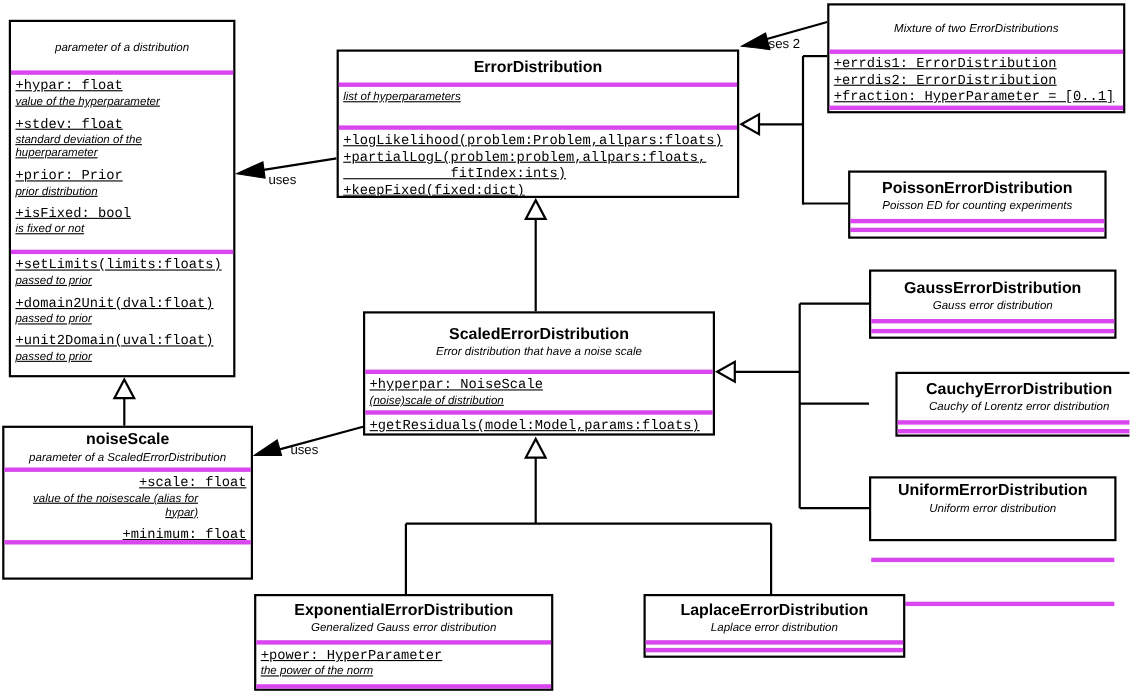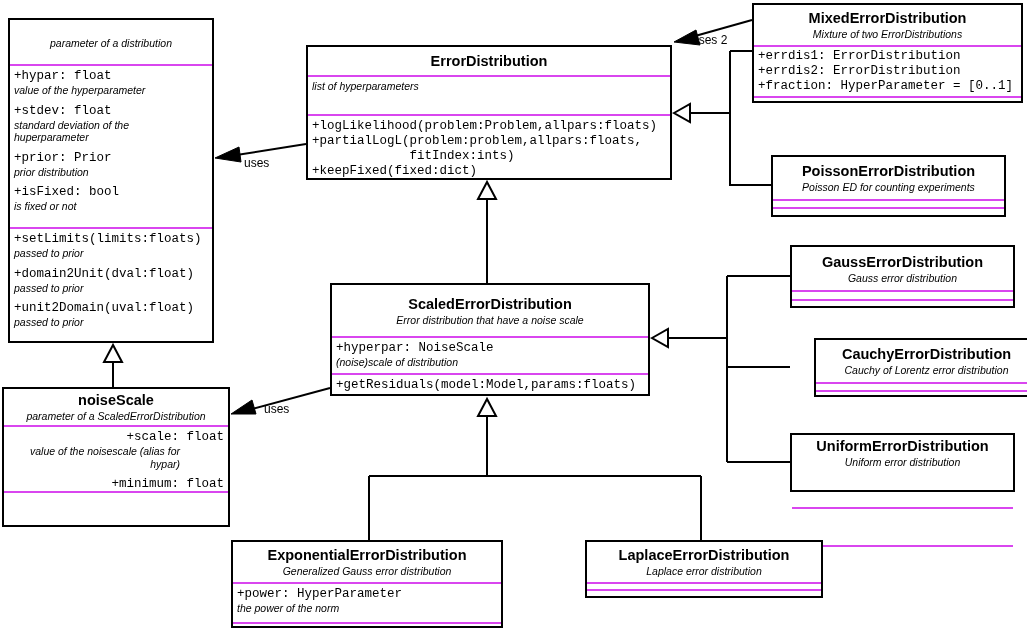--- a/index.html
+++ b/index.html
@@ -7,21 +7,21 @@
     position:relative; width:1027px; height:629px;
     background:#ffffff; overflow:hidden;
     font-family:"Liberation Sans", sans-serif;
   }
   svg.wires { position:absolute; left:0; top:0; z-index:0; }
   .uml {
     position:absolute; background:#ffffff; border:2px solid #000;
     box-sizing:border-box; z-index:1; display:flex; flex-direction:column;
   }
   .cmp { box-sizing:border-box; }
-  .cmp + .cmp { border-top:2px solid #d946ef; }
+  .cmp + .cmp { border-top:4px solid #d946ef;text-decoration:underline; }
   .head { display:flex; flex-direction:column; justify-content:center; padding:3px 2px; }
   .t {
     font-family:"Liberation Sans", sans-serif; font-weight:bold;
     font-size:14.5px; line-height:17px; text-align:center; color:#000;
   }
   .sub {
     font-family:"Liberation Sans", sans-serif; font-style:italic;
     font-size:10.5px; line-height:12px; text-align:center; color:#000; margin:1px auto 0;
   }
   .sec { padding:3px 4px; overflow:hidden; }
@@ -155,21 +155,20 @@
     <div class="cmp sec" style="flex:1;">
       <div class="code">+logLikelihood(problem:Problem,allpars:floats)
 +partialLogL(problem:problem,allpars:floats,
              fitIndex:ints)
 +keepFixed(fixed:dict)</div>
     </div>
   </div>
 
   <div class="uml" style="left:752px; top:3px; width:271px; height:100px;">
     <div class="cmp head" style="height:40px;">
-      <div class="t">MixedErrorDistribution</div>
       <div class="sub">Mixture of two ErrorDistributions</div>
     </div>
     <div class="cmp sec" style="height:51px; padding-top:2px;">
       <div class="code">+errdis1: ErrorDistribution</div>
       <div class="code">+errdis2: ErrorDistribution</div>
       <div class="code">+fraction: HyperParameter = [0..1]</div>
     </div>
     <div class="cmp" style="flex:1;"></div>
   </div>
 

